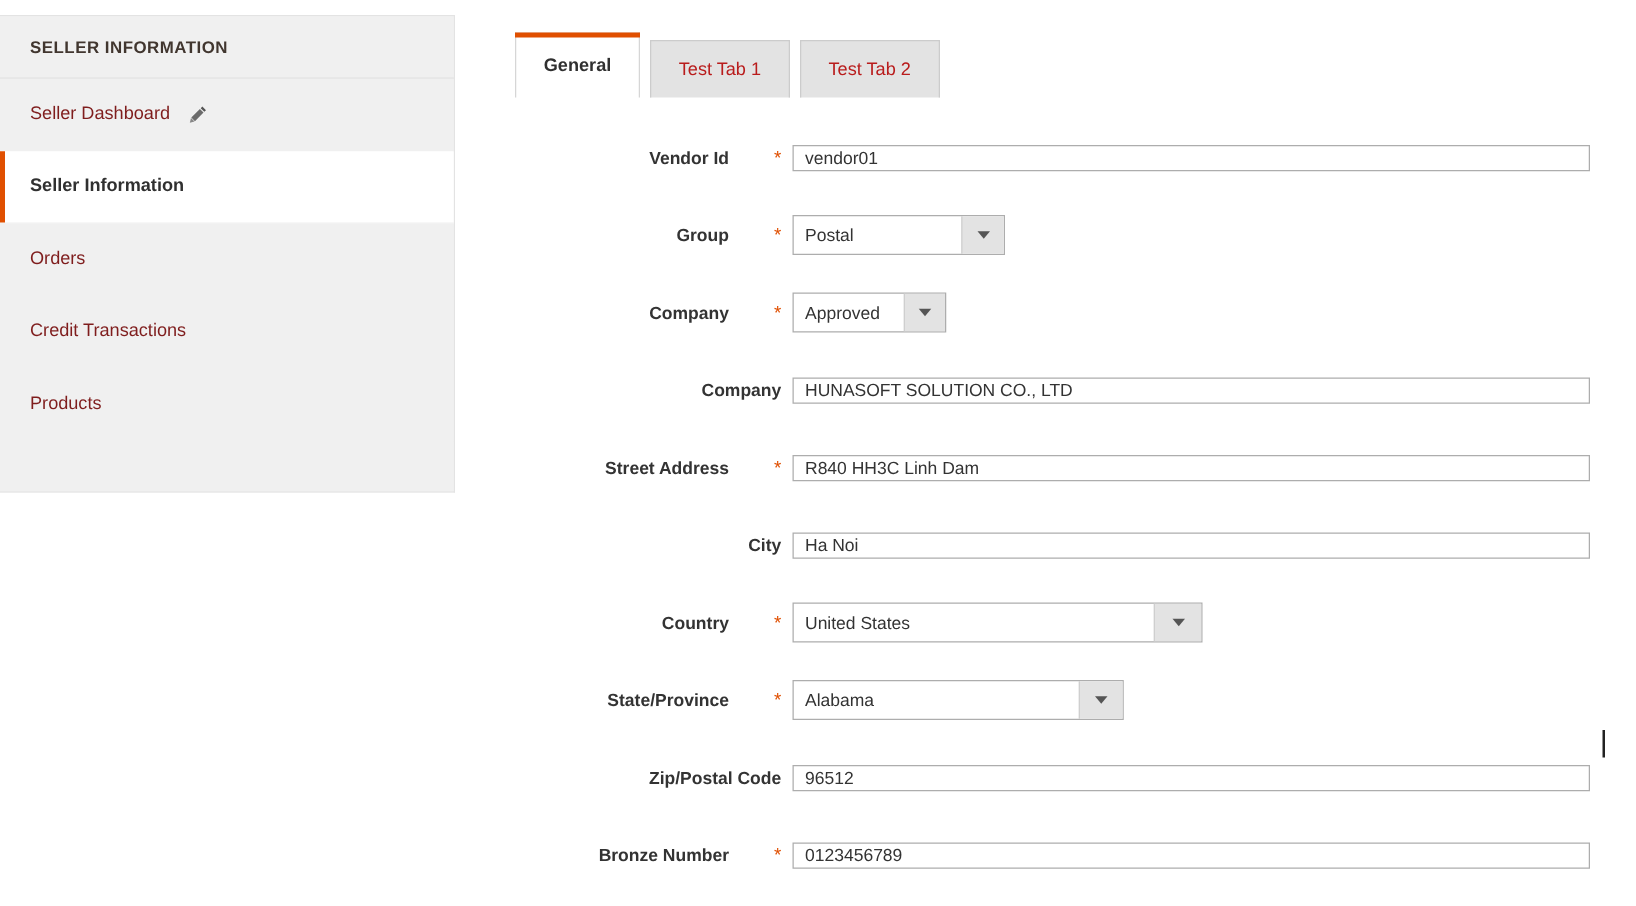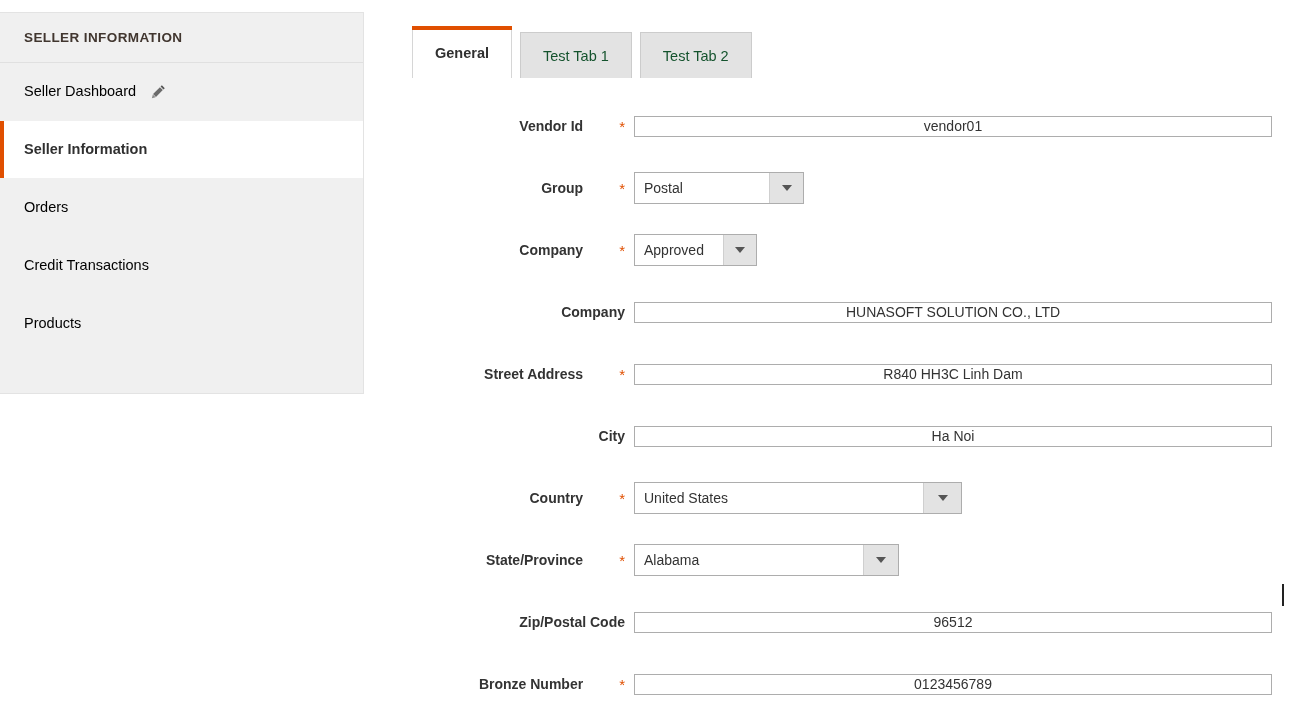--- a/index.html
+++ b/index.html
@@ -44,21 +44,21 @@
     border-bottom: 1px solid #e0e0e0;
   }
   .sidebar-list { padding: 0; margin: 0; list-style: none; }
   .sidebar-item {
     position: relative;
     height: 58px;
     display: flex;
     align-items: center;
     padding-left: 24px;
     font-size: 14.5px;
-    color: #000000;
+    color: #7f1d1d;
     background: #f0f0f0;
     cursor: pointer;
     border-bottom: 1px solid #f0f0f0;
   }
   .sidebar-item.active {
     background: #ffffff;
     font-weight: bold;
     color: #303030;
   }
   .sidebar-item.active::before {
@@ -102,21 +102,21 @@
     gap: 8px;
   }
   .tab {
     position: relative;
     height: 46px;
     padding: 0 22px;
     display: flex;
     align-items: center;
     justify-content: center;
     font-size: 14.5px;
-    color: #14532d;
+    color: #b91c1c;
     background: #e3e3e3;
     border: 1px solid #cccccc;
     border-bottom: none;
     cursor: pointer;
     white-space: nowrap;
   }
   .tab.active {
     background: #ffffff;
     font-weight: bold;
     color: #303030;
@@ -169,21 +169,20 @@
 
   input.txt {
     height: 21px;
     border: 1px solid #adadad;
     background: #ffffff;
     font-size: 14px;
     color: #333333;
     padding: 0 9px;
     font-family: "Liberation Sans", sans-serif;
     outline: none;
-    text-align: center;
   }
   input.txt.wide { width: 638px; }
 
   .select-wrap {
     display: inline-flex;
     align-items: stretch;
     height: 32px;
     border: 1px solid #adadad;
     background: #ffffff;
   }

